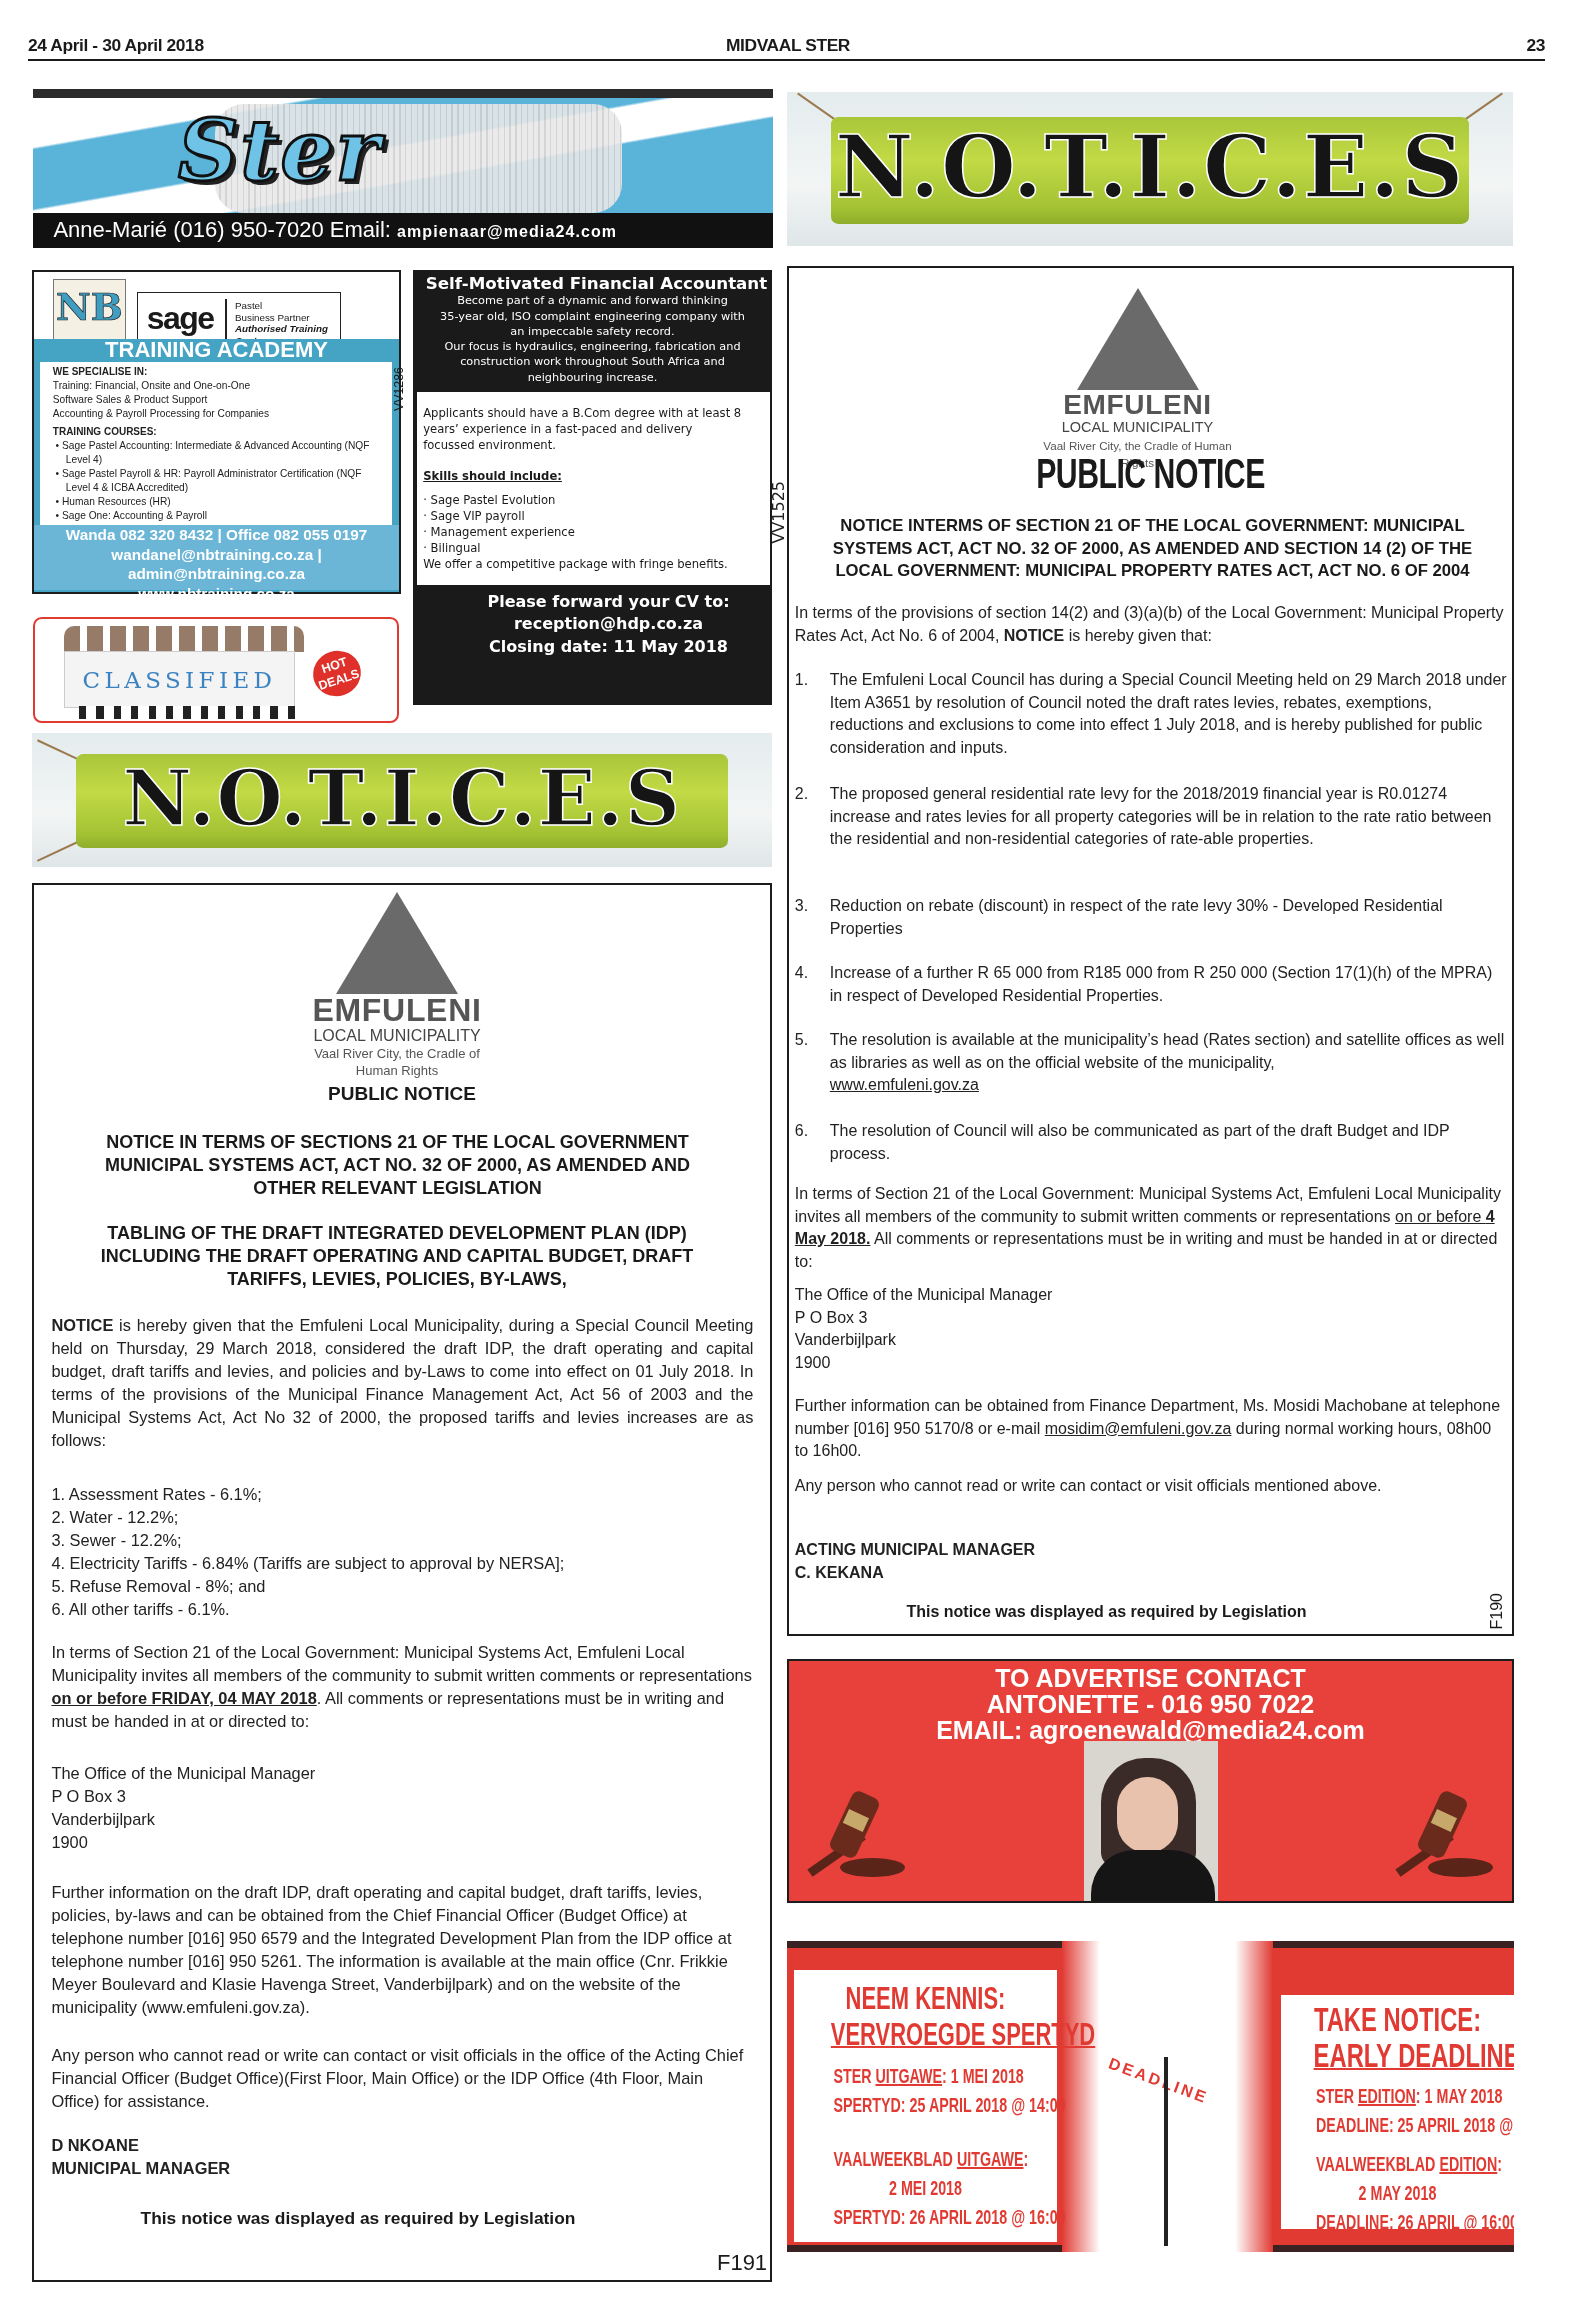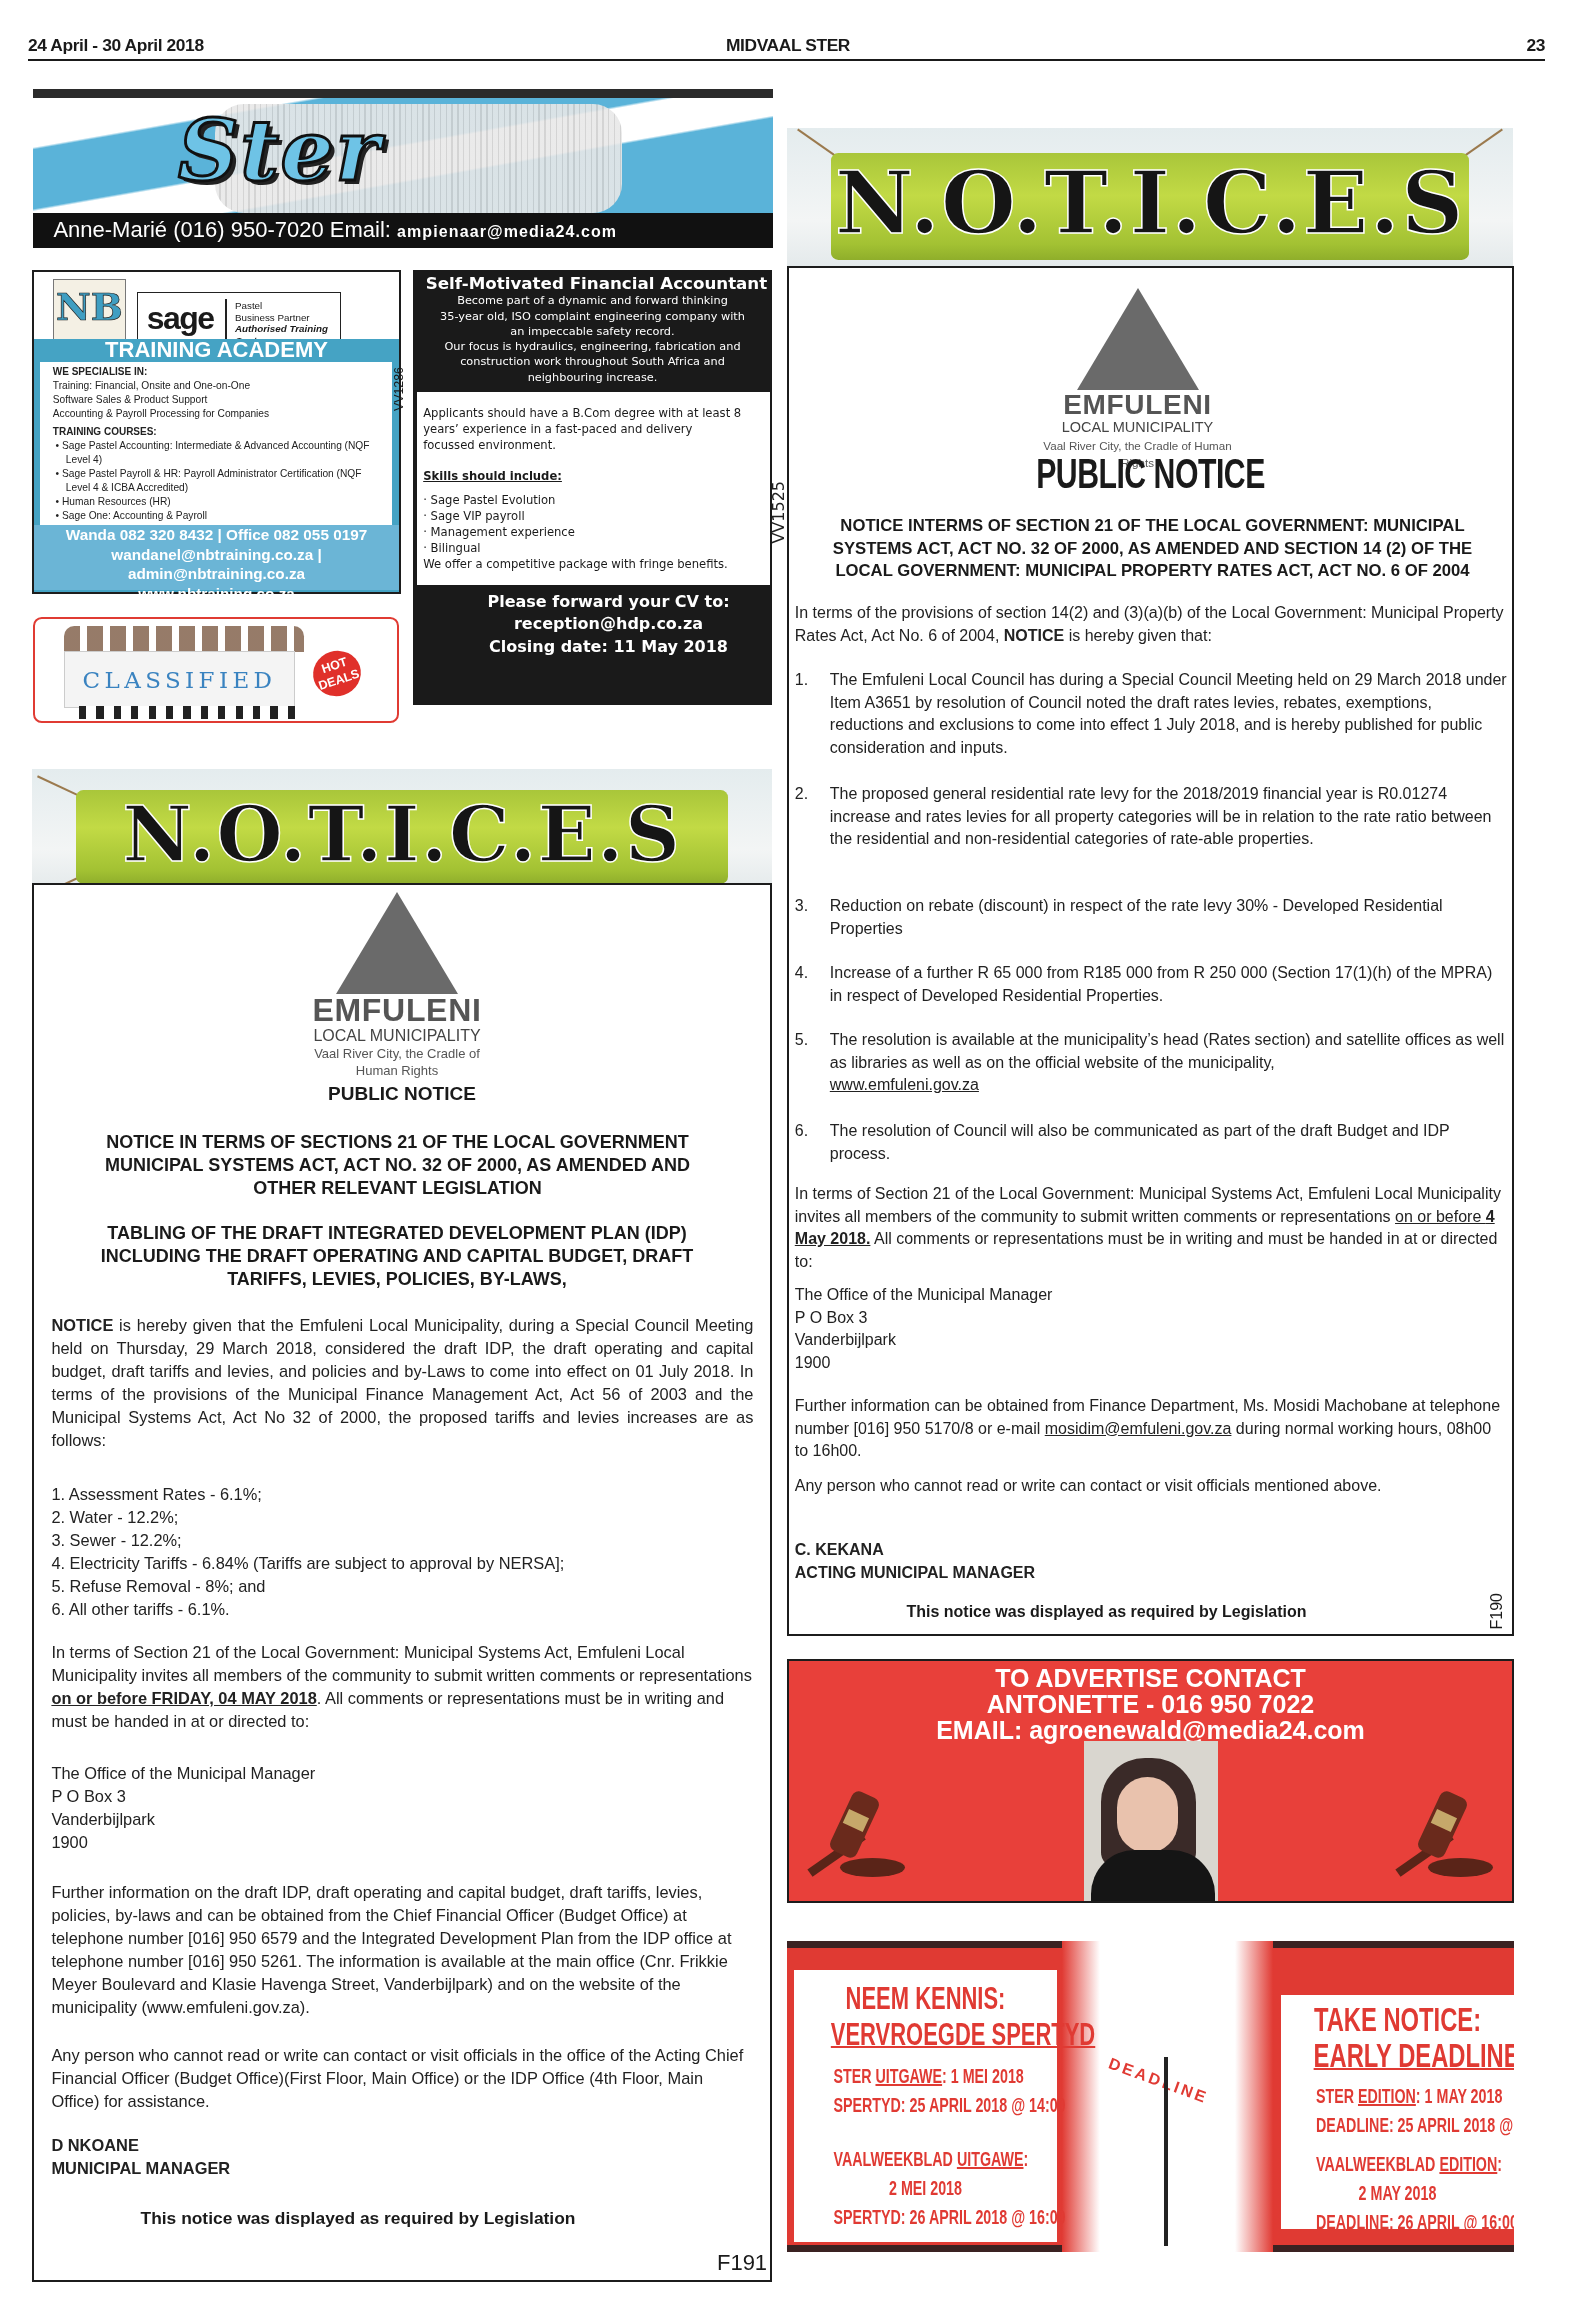--- a/index.html
+++ b/index.html
@@ -14,21 +14,21 @@
   
   .careers { left: 33px; top: 89px; width: 740px; height: 159px; background: #fff; overflow: hidden; }
   .careers .topbar { position:absolute; left:0; top:0; width:100%; height:8.7px; background:#2b2b2b; }
   .careers .sky { position:absolute; left:0; top:8.7px; width:100%; height:116px; background: linear-gradient(170deg, #fff 0%, #fff 20%, #5ab3d9 21%, #5ab3d9 45%, #fff 46%, #fff 60%, #5ab3d9 61%); }
   .careers .paper { position:absolute; left:182px; top:14.5px; width:407px; height:109px; background: repeating-linear-gradient(90deg,#e8e8e8 0 4.4px,#cfcfcf 4.4px 5.8px); border-radius: 29px; opacity:.9; }
   .careers .logo { position:absolute; left:145px; top:11.6px; font-family:"DejaVu Serif", serif; font-style:italic; font-weight:bold; font-size:84px; color:#6ec3e6; -webkit-text-stroke: 2.9px #111; text-shadow: 4.4px 4.4px 0 #222; letter-spacing: 1.5px; }
   .careers .contact { position:absolute; left:0; bottom:0; width:100%; height:35px; background:#111; color:#fff; font-size:22px; padding:4.4px 0 0 20.4px; white-space:nowrap; }
   .careers .contact .em { font-size:16px; letter-spacing:1.1px; font-weight: bold; }
 
   
-  .notices { background: linear-gradient(180deg,#e4ecee,#f3f5f5 60%,#dfe6e8); overflow:hidden;margin-top:36px; }
+  .notices { background: linear-gradient(180deg,#e4ecee,#f3f5f5 60%,#dfe6e8); overflow:hidden; }
   .notices .cloth { position:absolute; left:6%; right:6%; top:16%; bottom:14%; background: linear-gradient(180deg,#a9c63a 0%,#c2da45 40%,#a3c233 85%,#8fae2b 100%); border-radius: 7.3px; }
   .notices .word { position:absolute; left:0; right:0; top:50%; transform: translateY(-52%); text-align:center; font-family:"DejaVu Serif", serif; font-weight:bold; color:#151515; -webkit-text-stroke: 1.5px #fff; letter-spacing: 1.5px; }
   .notices .rope { position:absolute; width:51px; height:2.2px; background:#9b7a4e; }
 
   
   .nb { left: 32px; top: 270px; width: 369px; height: 324px; border: 2.9px solid #1d1d1d; background:#45a3c4; }
   .nb .head { position:absolute; left:0; top:0; width:100%; height:67px; background:#fff; }
   .nb .nblogo { position:absolute; left:19px; top:7.3px; width:73px; height:70px; border:1.5px solid #777; background:#f4f0e4; font-family:"DejaVu Serif", serif; font-weight:bold; font-size:38px; color:#3f9ec2; -webkit-text-stroke:0.7px #222; text-align:center; line-height:54px; }
   .nb .sage { position:absolute; left:103px; top:20px; width:204px; height:52px; border:1.1px solid #222;text-decoration:underline; }
   .nb .sage .s { position:absolute; left:8.7px; top:7.3px; font-size:32px; font-weight:bold; letter-spacing:-1.5px; }
@@ -269,22 +269,22 @@
   <p style="top:915px;"><span>In terms of Section 21 of the Local Government: Municipal Systems Act, Emfuleni Local Municipality invites all members of the community to submit written comments or representations </span><u><span>on or before </span><b>4 May 2018.</b></u><span>  All comments or representations must be in writing and must be handed in at or directed to:</span></p>
   <div class="blk" style="top:1016px;">
     <div>The Office of the Municipal Manager</div>
     <div>P O Box 3</div>
     <div>Vanderbijlpark</div>
     <div>1900</div>
   </div>
   <p style="top:1127px;"><span>Further information can be obtained from Finance Department, Ms. Mosidi Machobane at telephone number [016] 950 5170/8 or e-mail </span><u>mosidim@emfuleni.gov.za</u><span> during normal working hours, 08h00 to 16h00.</span></p>
   <p style="top:1207px;">Any person who cannot read or write can contact or visit officials mentioned above.</p>
   <div class="blk" style="top:1271px; font-weight:bold;">
+    <div>ACTING MUNICIPAL MANAGER</div>
     <div>C. KEKANA</div>
-    <div>ACTING MUNICIPAL MANAGER</div>
   </div>
   <div class="c" style="top:1335px; left:-44px; font-size:16px;">This notice was displayed as required by Legislation</div>
   <div class="f">F190</div>
 </div>
 
 <div class="abs adv">
   <div class="txt">
     <div>TO ADVERTISE CONTACT</div>
     <div>ANTONETTE - 016 950 7022</div>
     <div>EMAIL:  agroenewald@media24.com</div>

